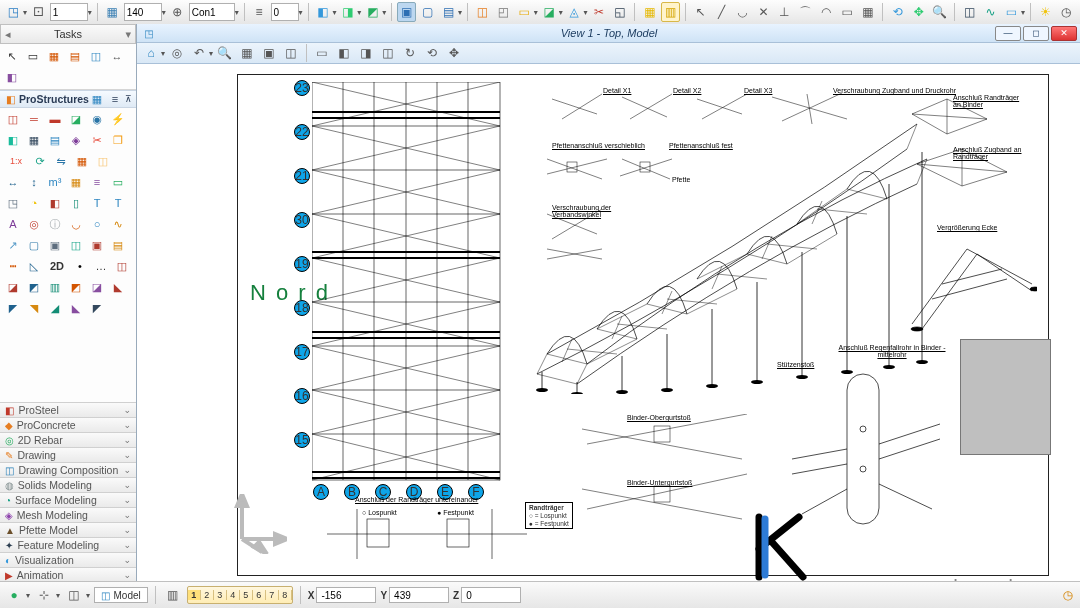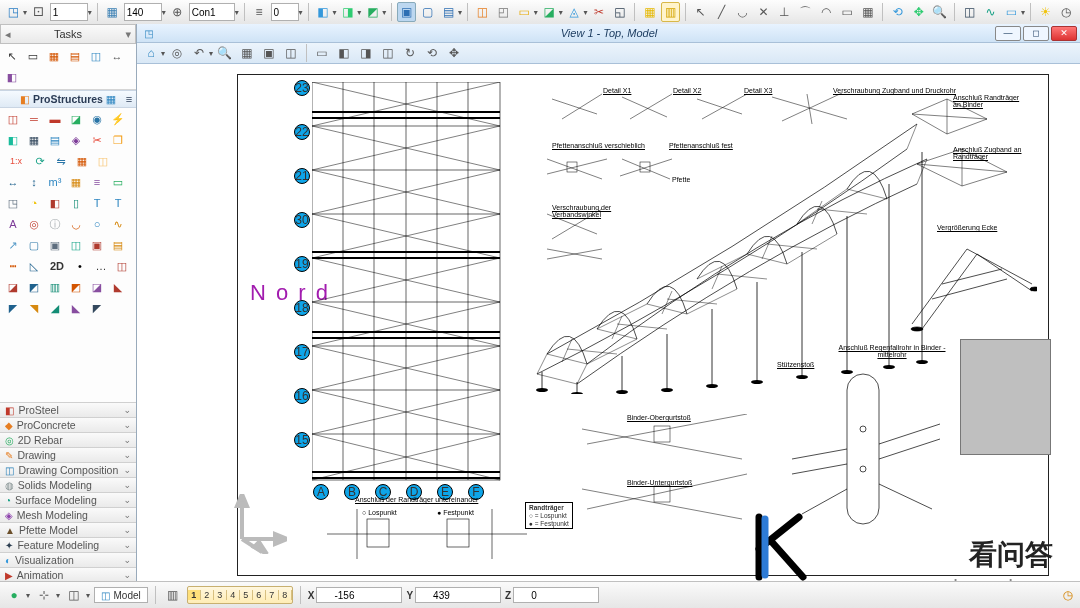--- a/index.html
+++ b/index.html
@@ -58,21 +58,21 @@
     gap: 1px; padding: 2px;
     border-bottom: 1px solid #d5d5d5;
     background:#fdfdfd;
   }
   .cat-header {
     height: 16px;
     background: linear-gradient(180deg,#f5faff,#dfeaf5);
     border-top: 1px solid #c9d5e3;
     border-bottom: 1px solid #c9d5e3;
     display: flex; align-items: center; justify-content: space-between;
-    padding: 0 20px;
+    padding: 0 6px;
     font-size: 10.5px;
     color: #2a3b55;
     cursor: pointer;
   }
   .cat-header .acc { color:#e67e22; margin-right:3px; }
   .cat-body {
     display: flex; flex-wrap: wrap;
     gap: 1px; padding: 1px 3px 2px;
   }
   .mini-icon {
@@ -138,42 +138,42 @@
   }
   .grid-marker {
     position:absolute;
     width: 14px; height:14px;
     border:1px solid #000; border-radius:50%;
     font-size:12px; display:flex; align-items:center; justify-content:center;
     background:#0ea5e9;
   }
   .nord-label {
     position:absolute; left:113px; top:216px;
-    font-size:22px; color:#a21caf; letter-spacing:2px;
+    font-size:22px; color:#15803d; letter-spacing:2px;
   }
   .anno {
     position:absolute; font-size:7px; color:#000;
     white-space:nowrap;
   }
   .anno.u { text-decoration: underline; }
   svg.struct { position:absolute; }
   .statusbar {
     position:absolute; left:0; bottom:0;
     width:1080px; height:26px;
     background: linear-gradient(180deg,#fafafa,#e6e6e6);
     border-top:1px solid #c0c0c0;
     display:flex; align-items:center;
     gap:4px; padding:0 4px;
     font-size:10px;
   }
   .status-field { display:flex; align-items:center; gap:2px; }
   .coord-box {
     width: 50px; height:14px;
     border:1px solid #b0b0b0; background:white;
-    font-size:10px; padding:0 17px;
+    font-size:10px; padding:0 4px;
   }
   .breadcrumb-box {
     border:1px solid #b0b0b0; background:white;
     height:14px; padding:0 6px;
     display:flex; align-items:center; font-size:10px;
   }
   .pager {
     display:flex; align-items:center;
     height:16px; border:1px solid #c8b070;
     background:linear-gradient(180deg,#fff7df,#ffedb5);
@@ -757,21 +757,20 @@
     <svg class="watermark-k" width="80" height="75">
       <g stroke="#000" stroke-width="7" fill="none" stroke-linecap="round">
         <line x1="18" y1="8" x2="18" y2="68"></line>
         <line x1="18" y1="40" x2="58" y2="8"></line>
         <line x1="30" y1="32" x2="62" y2="68"></line>
       </g>
       <g stroke="#2e7bd6" stroke-width="7" fill="none" stroke-linecap="round">
         <line x1="24" y1="10" x2="24" y2="66"></line>
       </g>
     </svg>
-    <div class="watermark-cn">看问答</div>
     <div class="watermark-url">www.kanwenda.com</div>
 
   </div>
 </div>
 
 <div class="statusbar">
   <span class="icon-btn" style="color:#27ae60;">●</span>
   <span class="dropdown-arrow">▾</span>
   <span class="icon-btn">⊹</span>
     <span class="dropdown-arrow">▾</span>

